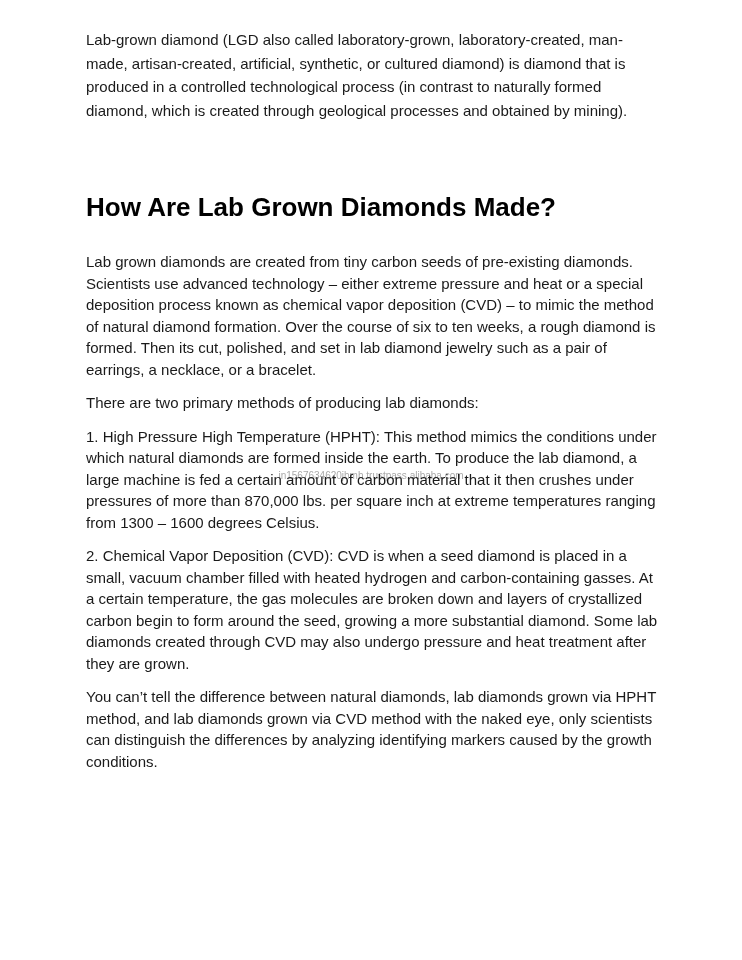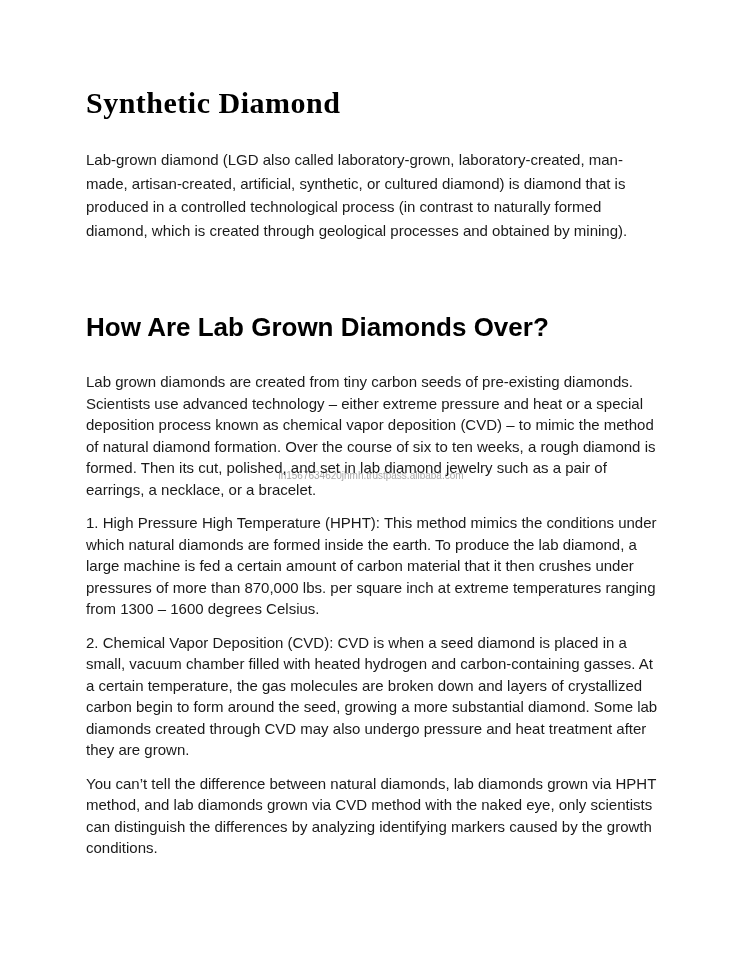--- a/index.html
+++ b/index.html
@@ -64,29 +64,29 @@
 </style>
 </head>
 <body>
 
 <div class="page">
 
   <div class="watermark">in1567634620jhmh.trustpass.alibaba.com</div>
 
   <div class="content">
 
-    <h1 class="doc-title">Synthetic Diamond</h1>
 
     <p class="intro">Lab-grown diamond (LGD also called laboratory-grown, laboratory-created, man-made, artisan-created, artificial, synthetic, or cultured diamond) is diamond that is produced in a controlled technological process (in contrast to naturally formed diamond, which is created through geological processes and obtained by mining).</p>
 
-    <h2 class="section-heading">How Are Lab Grown Diamonds Over?</h2>
+    <h2 class="section-heading">How Are Lab Grown Diamonds Made?</h2>
 
     <div class="body-block">
       <p class="para">Lab grown diamonds are created from tiny carbon seeds of pre-existing diamonds. Scientists use advanced technology – either extreme pressure and heat or a special deposition process known as chemical vapor deposition (CVD) – to mimic the method of natural diamond formation. Over the course of six to ten weeks, a rough diamond is formed. Then its cut, polished, and set in lab diamond jewelry such as a pair of earrings, a necklace, or a bracelet.</p>
 
+      <p class="para">There are two primary methods of producing lab diamonds:</p>
 
       <p class="para">1. High Pressure High Temperature (HPHT): This method mimics the conditions under which natural diamonds are formed inside the earth. To produce the lab diamond, a large machine is fed a certain amount of carbon material that it then crushes under pressures of more than 870,000 lbs. per square inch at extreme temperatures ranging from 1300 – 1600 degrees Celsius.</p>
 
       <p class="para">2. Chemical Vapor Deposition (CVD): CVD is when a seed diamond is placed in a small, vacuum chamber filled with heated hydrogen and carbon-containing gasses. At a certain temperature, the gas molecules are broken down and layers of crystallized carbon begin to form around the seed, growing a more substantial diamond. Some lab diamonds created through CVD may also undergo pressure and heat treatment after they are grown.</p>
 
       <p class="para">You can’t tell the difference between natural diamonds, lab diamonds grown via HPHT method, and lab diamonds grown via CVD method with the naked eye, only scientists can distinguish the differences by analyzing identifying markers caused by the growth conditions.</p>
     </div>
 
   </div>
 </div>

